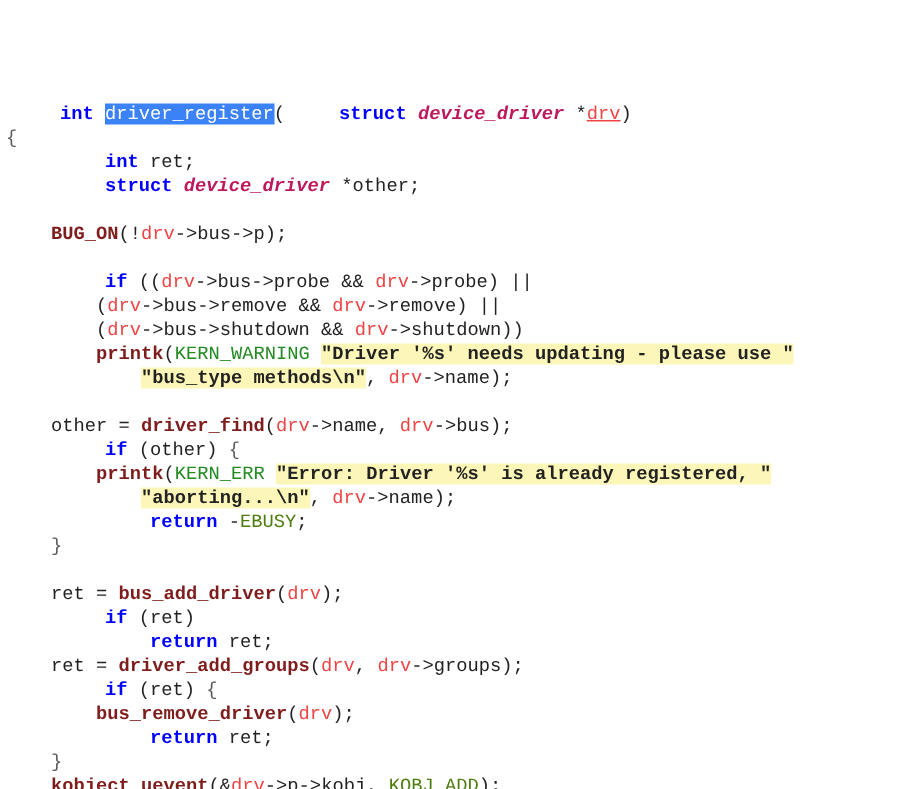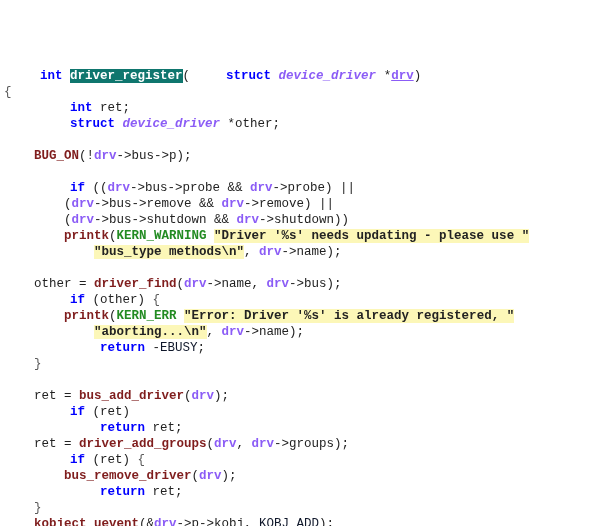--- a/index.html
+++ b/index.html
@@ -7,29 +7,29 @@
     padding: 4px;
     font-family: "Consolas", "Courier New", monospace;
     font-size: 12.5px;
     line-height: 16px;
     background: #ffffff;
     color: #222222;
     white-space: pre;
   }
   .line { display: block; }
   .kw { color: #0000ff; font-weight: bold; margin-left: 36px; }
-  .type { color: #8b5cf6; font-weight: bold; font-style: italic; }
+  .type { color: #be185d; font-weight: bold; font-style: italic; }
   .fn { color: #7f1d1d; font-weight: bold; }
-  .fnhl { color: #ffffff; background: #0f766e; font-weight: bold; }
+  .fnhl { color: #ffffff; background: #3b82f6; font-weight: normal; }
   .underl { text-decoration: underline; }
   .str { color: #222222; background: #fcf7b8; font-weight: bold; }
-  .macro { color: #228b22; font-weight: bold; }
-  .num { color: #0f172a; margin-top: 36px; }
+  .macro { color: #228b22; font-weight: normal; }
+  .num { color: #4d7c0f; margin-top: 36px; }
   .brace { color: #5a5a5a; }
-  .var { color: #8b5cf6; font-weight: bold; }
+  .var { color: #ef4444; font-weight: normal; }
 </style>
 </head>
 <body>
 
 
 
 <div id="root"><span class="line"><span class="kw">int</span> <span class="fnhl">driver_register</span>(<span class="kw">struct</span> <span class="type">device_driver</span> *<span class="var underl">drv</span>)</span><span class="line"><span class="brace">{</span></span><span class="line">    <span class="kw">int</span> ret;</span><span class="line">    <span class="kw">struct</span> <span class="type">device_driver</span> *other;</span><span class="line"> </span><span class="line">    <span class="fn">BUG_ON</span>(!<span class="var">drv</span>-&gt;bus-&gt;p);</span><span class="line"> </span><span class="line">    <span class="kw">if</span> ((<span class="var">drv</span>-&gt;bus-&gt;probe &amp;&amp; <span class="var">drv</span>-&gt;probe) ||</span><span class="line">        (<span class="var">drv</span>-&gt;bus-&gt;remove &amp;&amp; <span class="var">drv</span>-&gt;remove) ||</span><span class="line">        (<span class="var">drv</span>-&gt;bus-&gt;shutdown &amp;&amp; <span class="var">drv</span>-&gt;shutdown))</span><span class="line">        <span class="fn">printk</span>(<span class="macro">KERN_WARNING</span> <span class="str">"Driver '%s' needs updating - please use "</span></span><span class="line">            <span class="str">"bus_type methods\n"</span>, <span class="var">drv</span>-&gt;name);</span><span class="line"> </span><span class="line">    other = <span class="fn">driver_find</span>(<span class="var">drv</span>-&gt;name, <span class="var">drv</span>-&gt;bus);</span><span class="line">    <span class="kw">if</span> (other) <span class="brace">{</span></span><span class="line">        <span class="fn">printk</span>(<span class="macro">KERN_ERR</span> <span class="str">"Error: Driver '%s' is already registered, "</span></span><span class="line">            <span class="str">"aborting...\n"</span>, <span class="var">drv</span>-&gt;name);</span><span class="line">        <span class="kw">return</span> -<span class="num">EBUSY</span>;</span><span class="line">    <span class="brace">}</span></span><span class="line"> </span><span class="line">    ret = <span class="fn">bus_add_driver</span>(<span class="var">drv</span>);</span><span class="line">    <span class="kw">if</span> (ret)</span><span class="line">        <span class="kw">return</span> ret;</span><span class="line">    ret = <span class="fn">driver_add_groups</span>(<span class="var">drv</span>, <span class="var">drv</span>-&gt;groups);</span><span class="line">    <span class="kw">if</span> (ret) <span class="brace">{</span></span><span class="line">        <span class="fn">bus_remove_driver</span>(<span class="var">drv</span>);</span><span class="line">        <span class="kw">return</span> ret;</span><span class="line">    <span class="brace">}</span></span><span class="line">    <span class="fn">kobject_uevent</span>(&amp;<span class="var">drv</span>-&gt;p-&gt;kobj, <span class="num">KOBJ_ADD</span>);</span></div>
 
 
 

